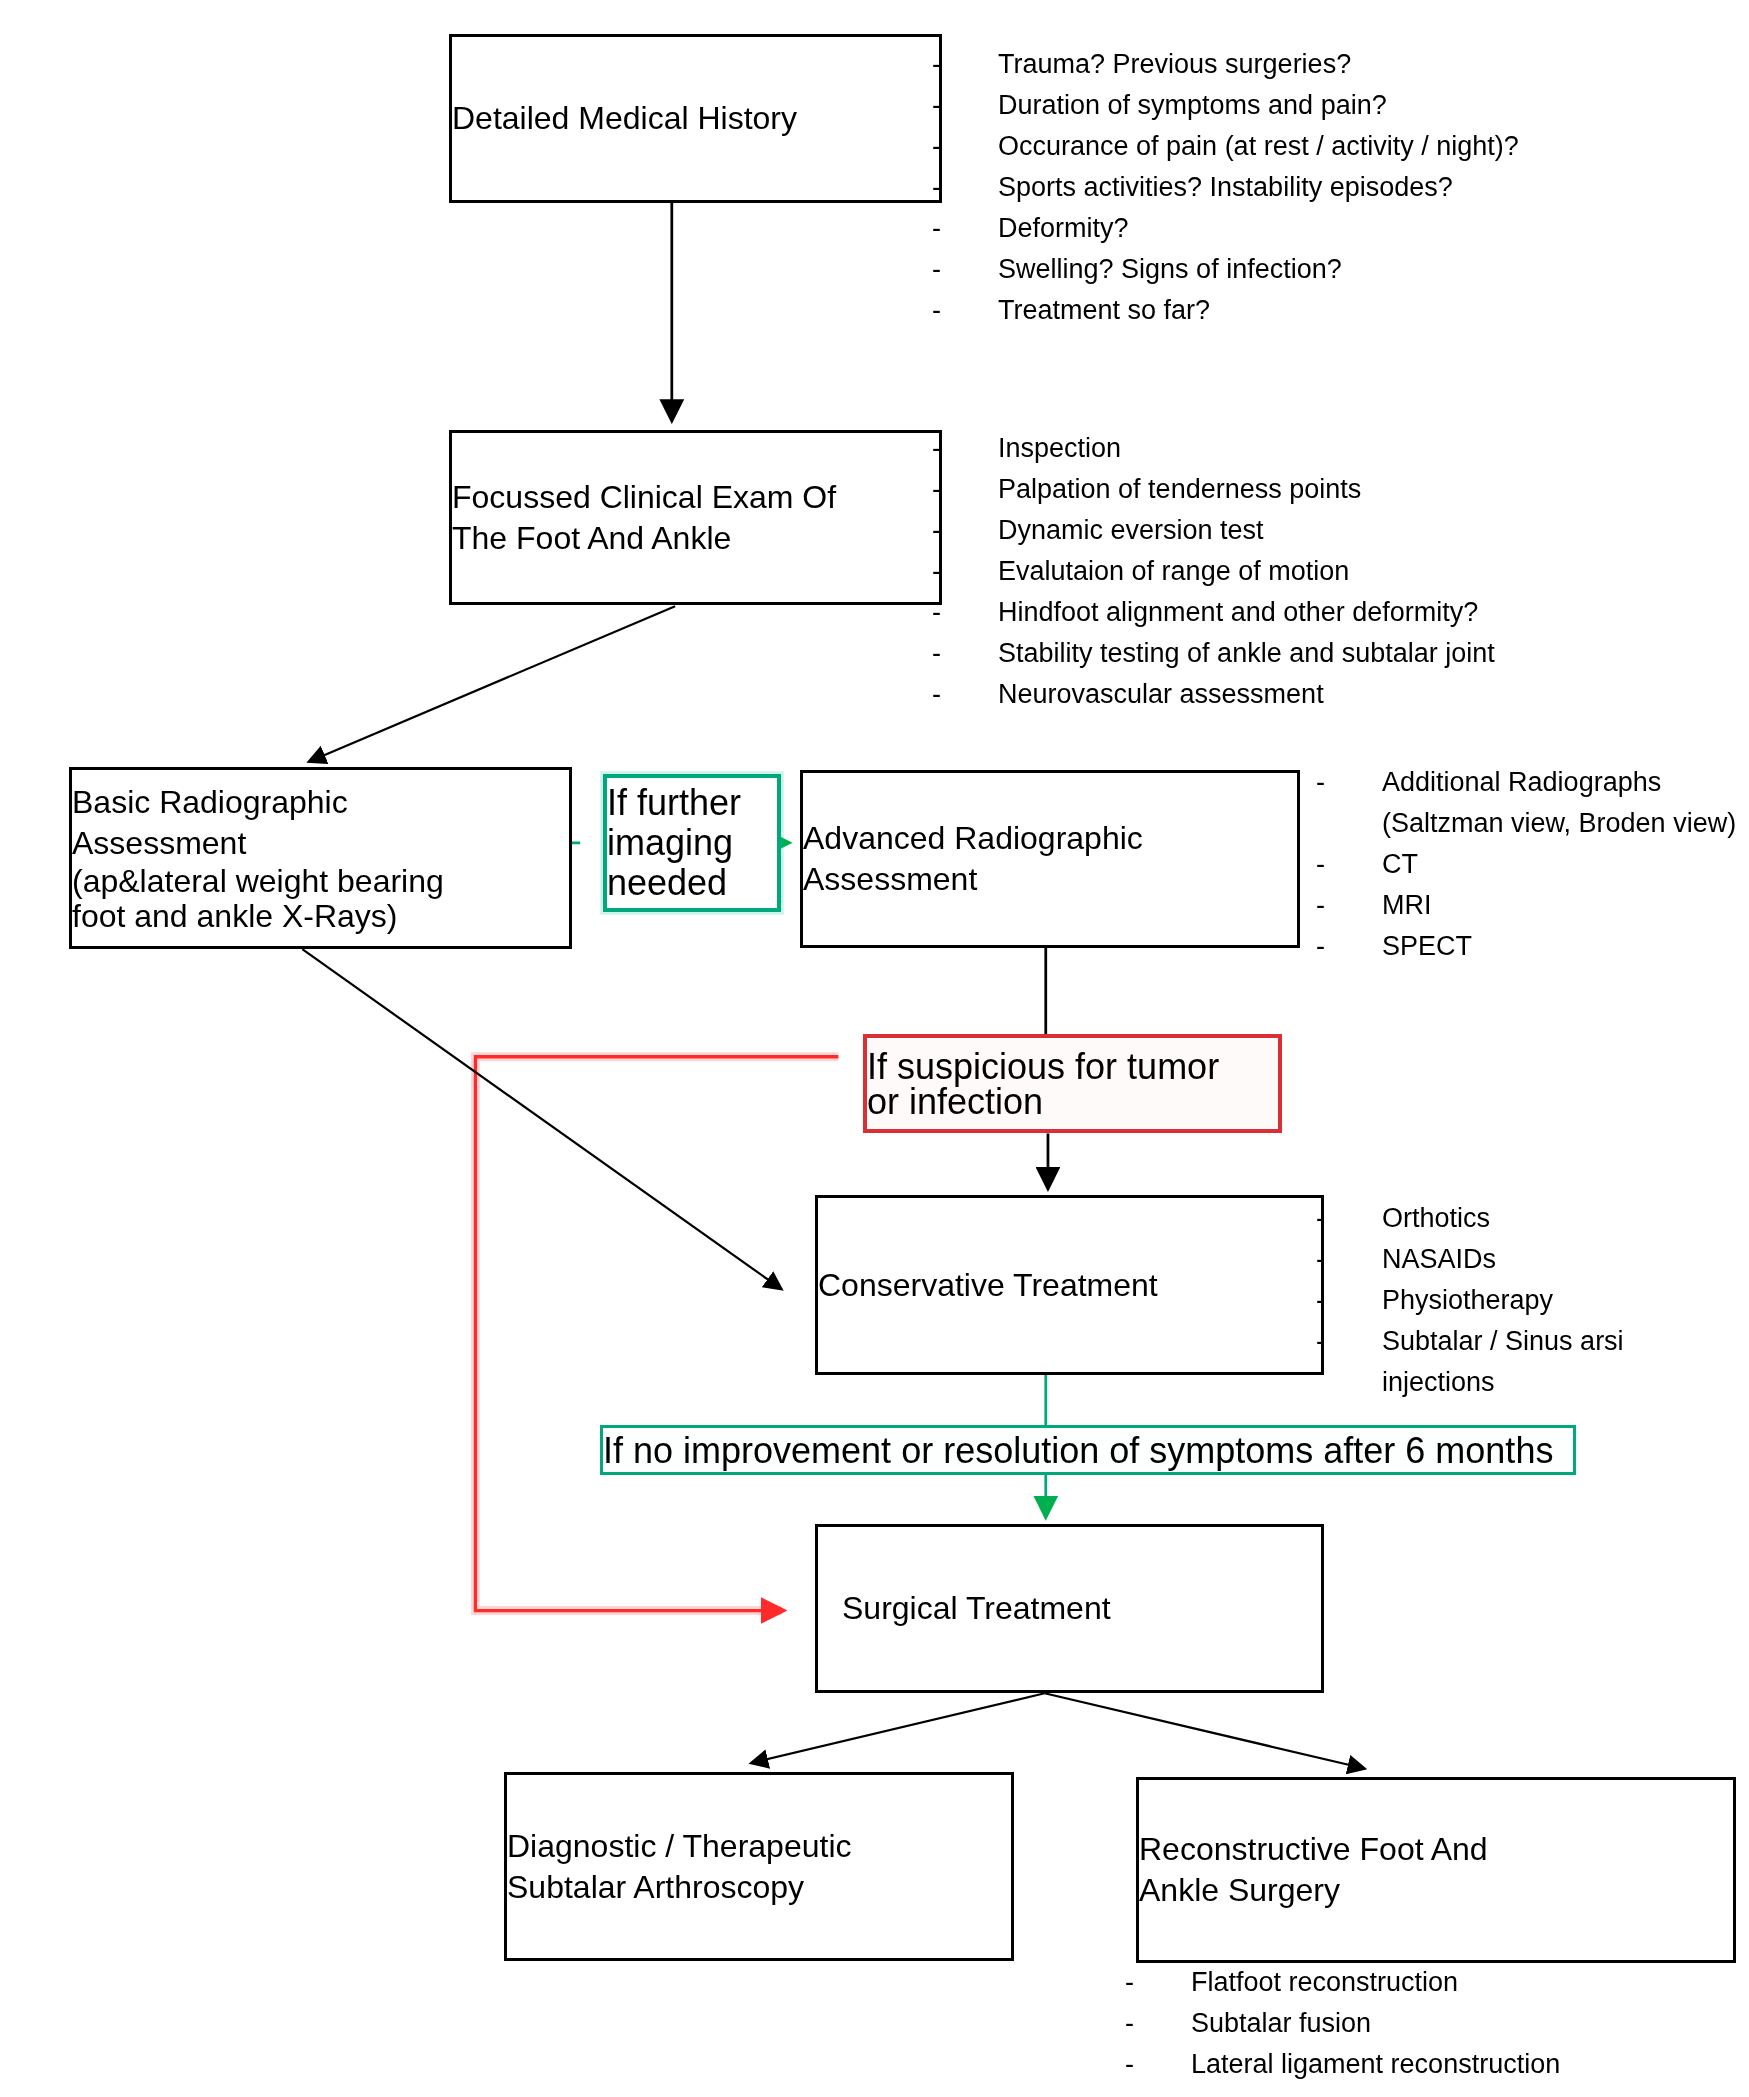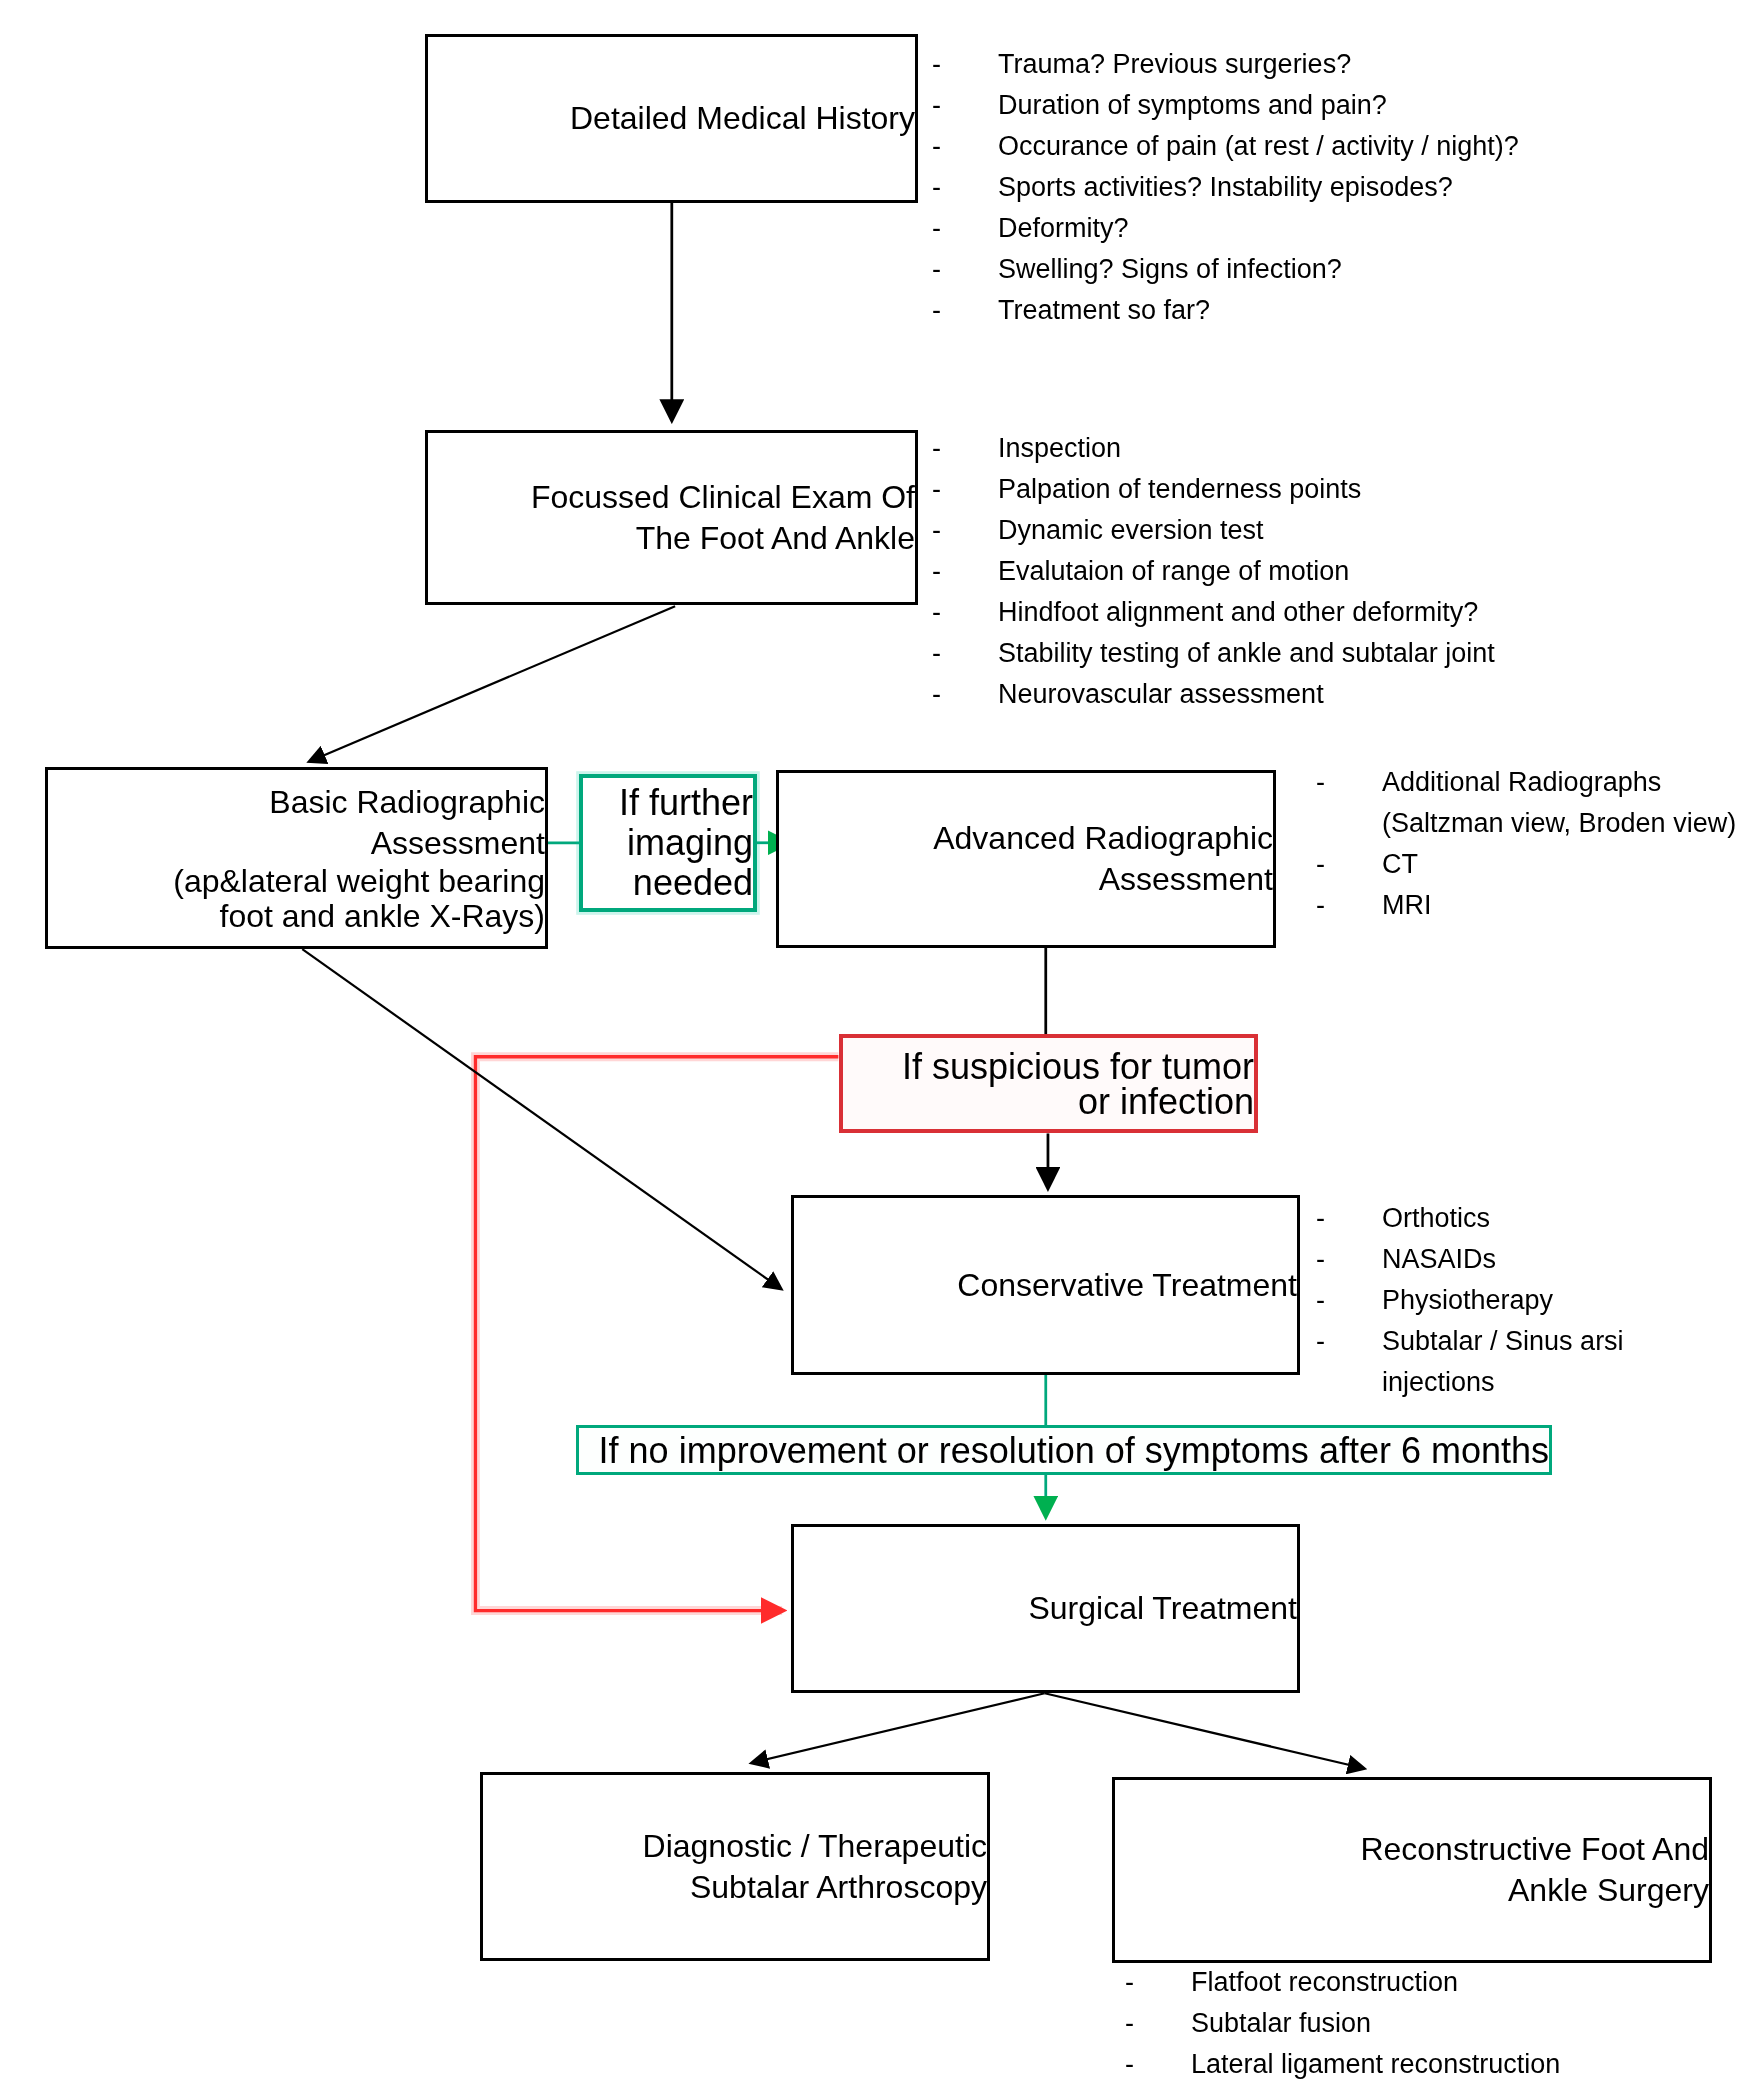--- a/index.html
+++ b/index.html
@@ -18,22 +18,23 @@
   .red   { stroke:var(--red_line,#ff2b2b); stroke-width:6; }
   .redglow { stroke:rgba(255,90,90,0.25); stroke-width:16; fill:none; }
   .mk-black { fill:#000000; }
   .mk-green { fill:var(--green_arrow,#00b050); }
   .mk-red   { fill:var(--red_line,#ff2b2b); }
 
   .box {
     position:absolute; box-sizing:border-box;
     background:#ffffff; border:3.9px solid #000;
     display:flex; flex-direction:column;
-    align-items:flex-end; justify-content:center;
+    align-items:flex-start; justify-content:center;
     text-align:center;
+    margin-left:24px;
   }
   .title    { font-size:32px; line-height:41px; }
   .subtitle { font-size:32px; line-height:35px; }
   .lbl      { font-size:36px; line-height:40px; }
 
   .green-box {
     border:4.4px solid var(--green,#00a87c);
     box-shadow:0 0 0 2.8px rgba(0,200,160,0.20);
   }
   .green-box-long {
@@ -190,20 +191,23 @@
 <ul class="blist" style="left:1316px; top:762px; width:425px;">
   <li>
       <span class="itxt">Additional Radiographs (Saltzman view, Broden view)</span>
     </li>
   <li>
       <span class="itxt">CT</span>
     </li>
   <li>
       <span class="itxt">MRI</span>
     </li>
+  <li>
+      <span class="itxt">SPECT</span>
+    </li>
 </ul>
 
 <ul class="blist" style="left:1316px; top:1198px; width:425px;">
   <li>
       <span class="itxt">Orthotics</span>
     </li>
   <li>
       <span class="itxt">NASAIDs</span>
     </li>
   <li>

